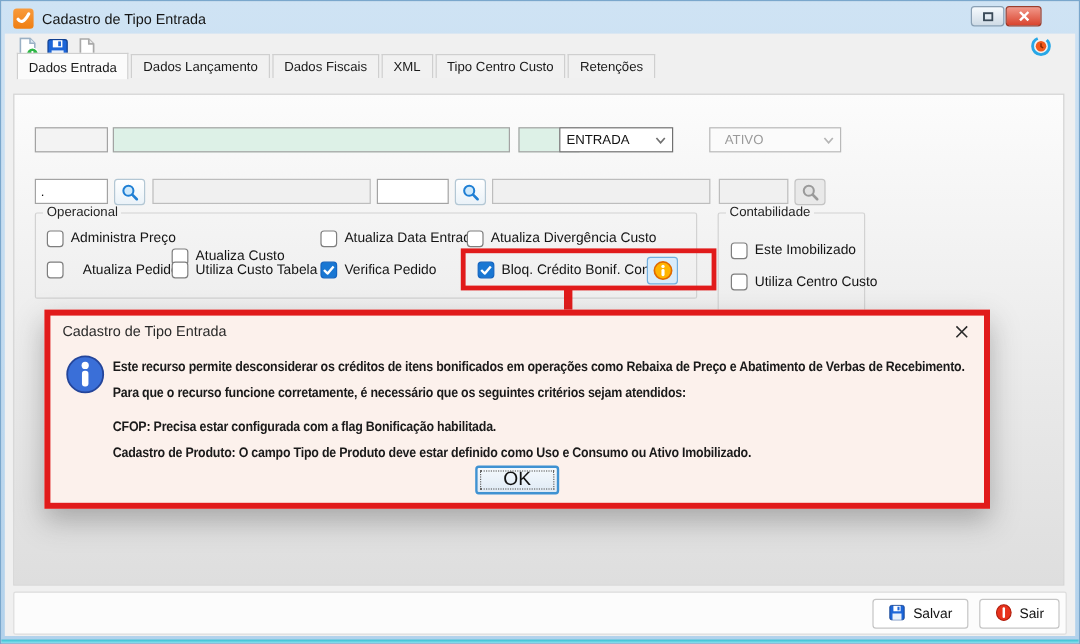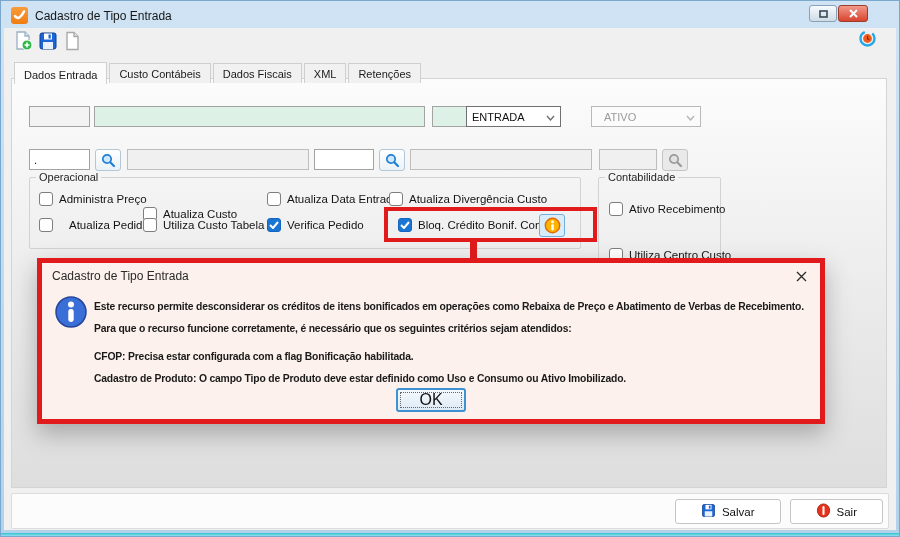--- a/index.html
+++ b/index.html
@@ -23,21 +23,21 @@
     border-color:#9c3c2b; }
 
   
   .toolbar-icon { position:absolute; top:30px; width:20px; height:20px; cursor:pointer; }
   .history-icon { position:absolute; top:29px; left:858px; width:17px; height:17px; }
 
   
   .client { position:absolute; left:3px; top:27px; right:3px; bottom:6px; background:#f0f0f0; }
 
   
-  .tabstrip { position:absolute; left:13px; top:60px; display:flex; align-items:flex-end; z-index:3; }
+  .tabstrip { position:absolute; left:13px; top:42px; display:flex; align-items:flex-end; z-index:3; }
   .tab { font-size:11px; color:#1a1a1a; background:#f1f1f1; border:1px solid #cfcfcf;
     border-bottom:none; padding:4px 9px 3px; margin-right:2px; cursor:pointer; }
   .tab.active { background:#fbfbfb; padding-top:6px; position:relative; top:1px; }
 
   .panel { position:absolute; left:10px; top:77px; width:876px; height:410px;
     background:linear-gradient(#fcfcfc,#e9e9e9 60%,#dedede); border:1px solid #d4d4d4; z-index:1; }
 
   .lbl { position:absolute; font-size:11px; color:#1c1c1c; white-space:nowrap; }
   .lbl.link { text-decoration:underline; }
   .tbox { position:absolute; height:21px; border:1px solid #a3a3a3; background:#fff;
@@ -90,21 +90,21 @@
   .ok-btn { position:absolute; left:50%; transform:translateX(-50%); top:125px;
     width:70px; height:24px; border:2px solid #3f92d2; border-radius:3px;
     background:linear-gradient(#f4f9fd,#dfeaf5); font-size:16px; color:#111;
     outline:1px dotted #666; outline-offset:-5px; cursor:pointer;
     font-family:"Liberation Sans",sans-serif; }
 
   
   .footer { position:absolute; left:10px; top:492px; width:878px; height:36px;
     background:#fcfcfc; border:1px solid #dcdcdc; border-radius:2px; z-index:1; }
   .footer-buttons { position:absolute; right:16px; top:498px; display:flex; gap:9px; z-index:2; }
-  .fbtn { display:flex; align-items:center; gap:6px; height:25px; padding:0 25px;
+  .fbtn { display:flex; align-items:center; gap:6px; height:25px; padding:0 12px;
     background:#fff; border:1px solid #c5c5c5; border-radius:3px; font-size:11.5px; color:#111;
     cursor:pointer; font-family:"Liberation Sans",sans-serif; }
 </style>
 </head>
 <body>
 
 <div class="window">
 
   <div class="titlebar">
     <div class="app-icon">
@@ -152,23 +152,24 @@
   <div class="history-icon">
     <svg width="17" height="17" viewBox="0 0 17 17">
       <circle cx="8.5" cy="8.5" r="7" fill="none" stroke="#28a7e6" stroke-width="2.4" stroke-dasharray="30 8"></circle>
       <circle cx="8.5" cy="8.5" r="4.4" fill="#f2591c"></circle>
       <path d="M8.5,6 L8.5,8.8 L10.3,9.8" stroke="#8a2703" stroke-width="1.2" fill="none"></path>
     </svg>
   </div>
 
   <div class="tabstrip">
     <div class="tab active"><span>Dados Entrada</span></div>
-    <div class="tab"><span>Custo Contábeis</span></div>
+    <div class="tab"><span>Dados Lançamento</span></div>
     <div class="tab"><span>Dados Fiscais</span></div>
     <div class="tab"><span>XML</span></div>
+    <div class="tab"><span>Tipo Centro Custo</span></div>
     <div class="tab"><span>Retenções</span></div>
   </div>
 
   <div class="panel"></div>
 
   <span class="lbl" style="left:30px; top:90px;">Código</span>
   <input class="tbox gray" style="left: 28px; top: 105px; width: 61px;">
   <span class="lbl" style="left:93px; top:90px;">Descrição</span>
   <input class="tbox mint" style="left: 93px; top: 105px; width: 331px;">
   <span class="lbl" style="left:432px; top:90px;">Espécie</span>
@@ -301,23 +302,23 @@
 
   <fieldset style="left:597px; top:170px; width:123px; height:100px;">
     <legend>Contabilidade</legend>
   </fieldset>
   <div class="cbrow" style="left:608px; top:201px;">
     <span class="cb">
         <svg width="10" height="8" viewBox="0 0 10 8">
           <polyline points="1,4 4,7 9,1" stroke="#fff" stroke-width="2" fill="none"></polyline>
         </svg>
       </span>
-    <span class="cblabel">Ativo Recebimento</span>
-  </div>
-  <div class="cbrow" style="left:608px; top:227px;margin-top:20px;">
+    <span class="cblabel">Este Imobilizado</span>
+  </div>
+  <div class="cbrow" style="left:608px; top:227px;">
     <span class="cb">
         <svg width="10" height="8" viewBox="0 0 10 8">
           <polyline points="1,4 4,7 9,1" stroke="#fff" stroke-width="2" fill="none"></polyline>
         </svg>
       </span>
     <span class="cblabel">Utiliza Centro Custo</span>
   </div>
 
   <div class="dialog">
     <div class="dialog-header">

